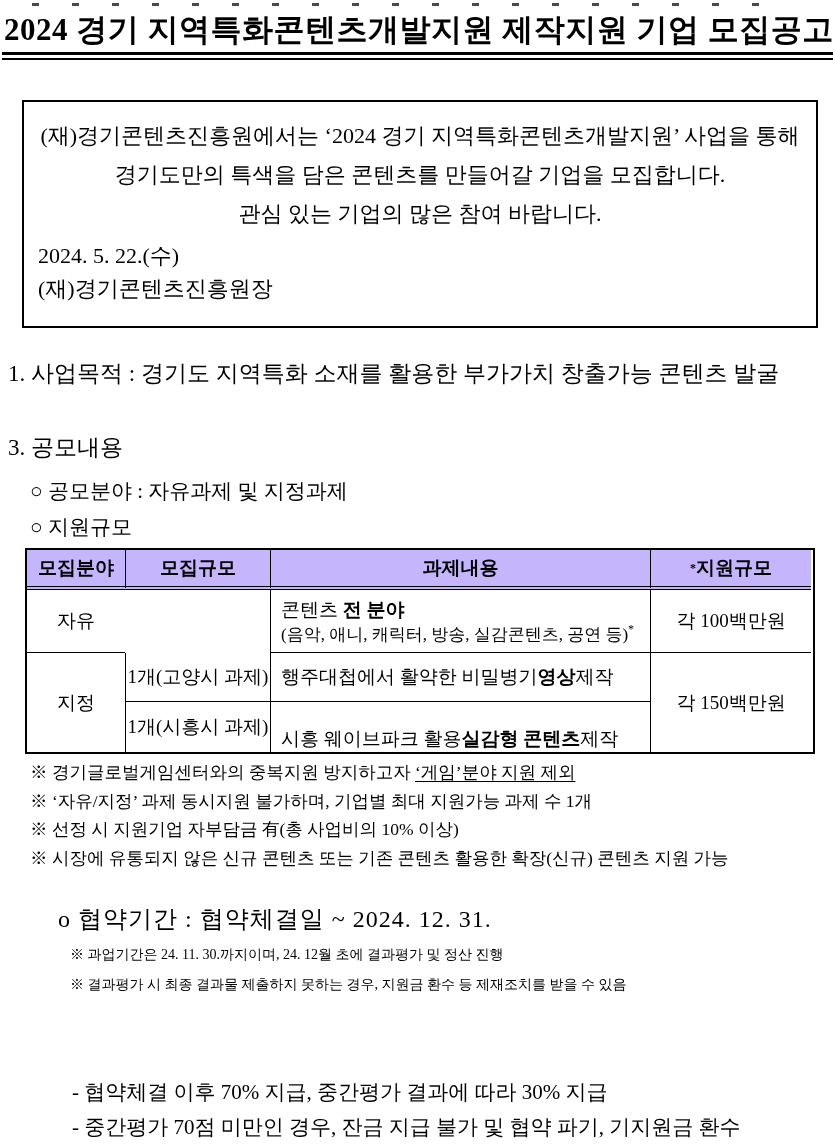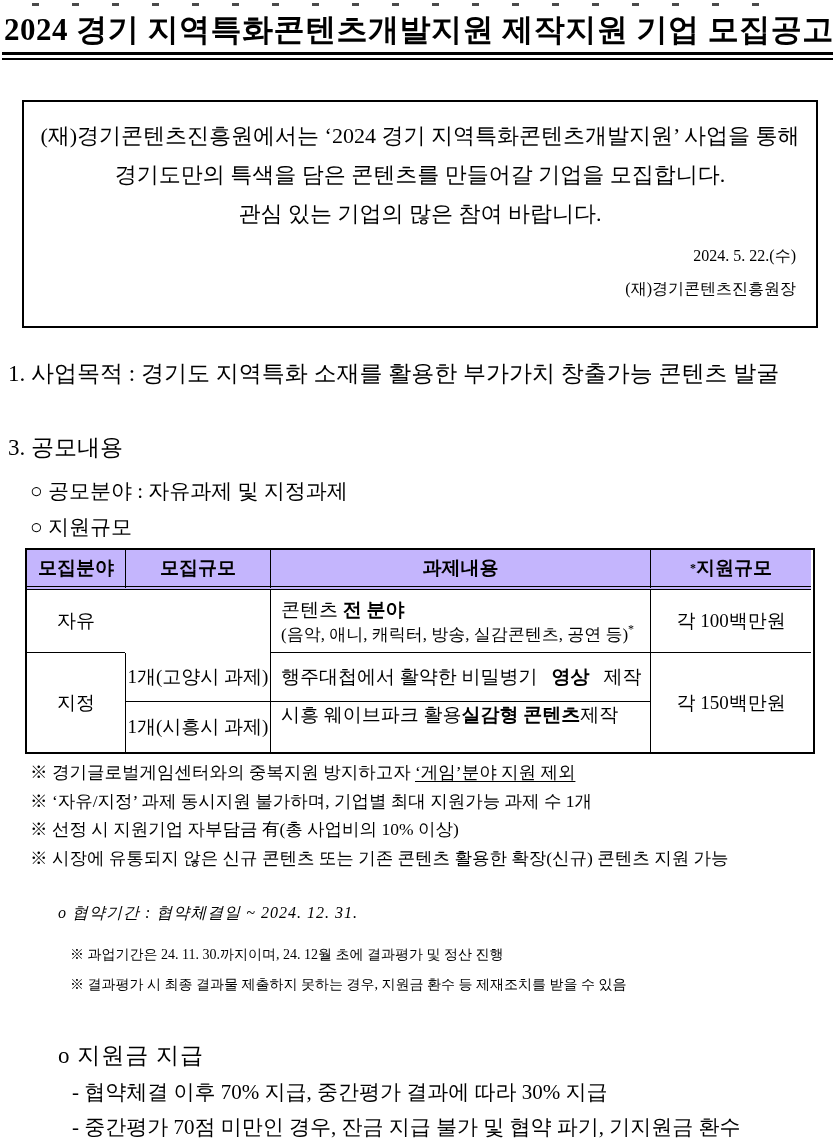--- a/index.html
+++ b/index.html
@@ -47,23 +47,23 @@
     border: 2px solid #000;
     padding: 14px 14px 0 14px;
   }
   .notice-box .nline {
     font-size: 22px;
     line-height: 39px;
     text-align: center;
     white-space: nowrap;
   }
   .notice-box .nright {
-    font-size: 16px;
+    font-size: 22px;
     line-height: 33px;
-    text-align: right;
+    text-align: left;
     padding-right: 6px;
     white-space: nowrap;
   }
   .notice-box .date { margin-top: 6px; }
   .sec-line {
     position: absolute;
     left: 8px; right: 2px;
     font-size: 23px;
     white-space: nowrap;
   }
@@ -118,24 +118,23 @@
   .table-notes {
     position: absolute;
     top: 762px; left: 30px; right: 2px;
     font-size: 17.5px;
   }
   .table-notes p { line-height: 20px; margin-bottom: 8.5px; white-space: nowrap; }
   .u { text-decoration: underline; text-underline-offset: 3px; }
   .agreement-head {
     position: absolute;
     top: 903px; left: 58px;
-    font-size: 16px;
+    font-size: 24px;
     letter-spacing: 1px;
     white-space: nowrap;
-    font-style: italic;
   }
   .agreement-notes {
     position: absolute;
     top: 945px; left: 70px; right: 2px;
     font-size: 14px;
   }
   .agreement-notes p { line-height: 20px; margin-bottom: 10px; white-space: nowrap; }
   .payment-head {
     position: absolute;
     top: 1040px; left: 58px;
@@ -191,47 +190,46 @@
 
     <div class="cell bb a-fc">자유</div>
     <div class="cell left bl bb a-ft" style="justify-content:center;">
       <div class="t-line1"><span>콘텐츠 </span><b>전 분야</b></div>
       <div class="t-line2"><span>(음악, 애니, 캐릭터, 방송, 실감콘텐츠, 공연 등)</span><sup class="ast">*</sup></div>
     </div>
     <div class="cell bl bb a-fp">각 100백만원</div>
 
     <div class="cell a-dc">지정</div>
     <div class="cell bl bb a-gs">1개(고양시 과제)</div>
-    <div class="cell left bl bb a-gt" style="flex-direction:row;align-items:center;gap:14px;">
+    <div class="cell left bl bb a-gt" style="flex-direction:row;align-items:center;">
         <span>행주대첩에서 활약한 비밀병기 </span>
         <b>영상</b>
         <span> 제작</span>
       </div>
     <div class="cell bl a-dp">각 150백만원</div>
 
     <div class="cell bl a-ss">1개(시흥시 과제)</div>
-    <div class="cell left bl a-st" style="flex-direction:row;align-items:flex-start;">
+    <div class="cell left bl a-st" style="flex-direction:row;align-items:flex-end;">
         <span>시흥 웨이브파크 활용 </span>
         <b>실감형 콘텐츠</b>
         <span> 제작</span>
       </div>
   </div>
 
   <div class="table-notes">
     <p><span>※ 경기글로벌게임센터와의 중복지원 방지하고자 </span><span class="u">‘게임’분야 지원 제외</span></p>
     <p>※ ‘자유/지정’ 과제 동시지원 불가하며, 기업별 최대 지원가능 과제 수 1개</p>
     <p>※ 선정 시 지원기업 자부담금 有(총 사업비의 10% 이상)</p>
     <p>※ 시장에 유통되지 않은 신규 콘텐츠 또는 기존 콘텐츠 활용한 확장(신규) 콘텐츠 지원 가능</p>
   </div>
 
   <div class="agreement-head">o 협약기간 : 협약체결일 ~ 2024. 12. 31.</div>
   <div class="agreement-notes">
     <p>※ 과업기간은 24. 11. 30.까지이며, 24. 12월 초에 결과평가 및 정산 진행</p>
     <p>※ 결과평가 시 최종 결과물 제출하지 못하는 경우, 지원금 환수 등 제재조치를 받을 수 있음</p>
   </div>
 
-  <div class="payment-head">o 지원금 지급</div>
   <div class="payment-items">
     <p>- 협약체결 이후 70% 지급, 중간평가 결과에 따라 30% 지급</p>
     <p>- 중간평가 70점 미만인 경우, 잔금 지급 불가 및 협약 파기, 기지원금 환수</p>
   </div>
 
 </div>
 
 </body></html>

